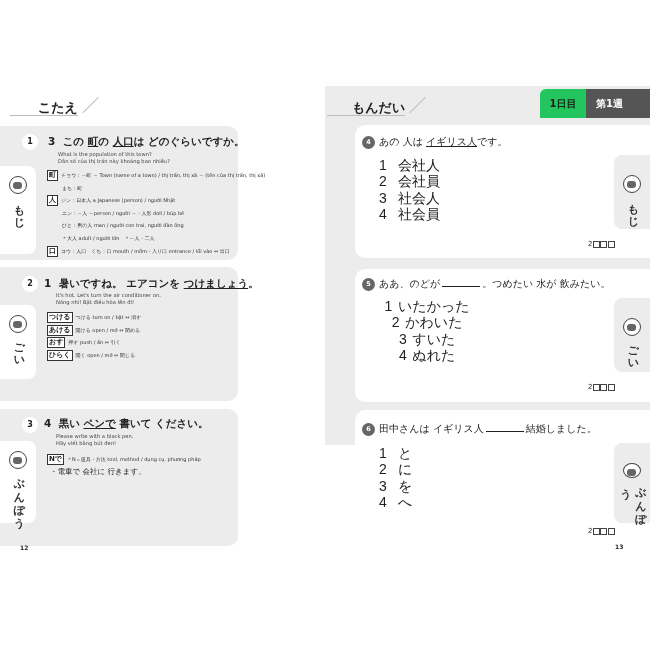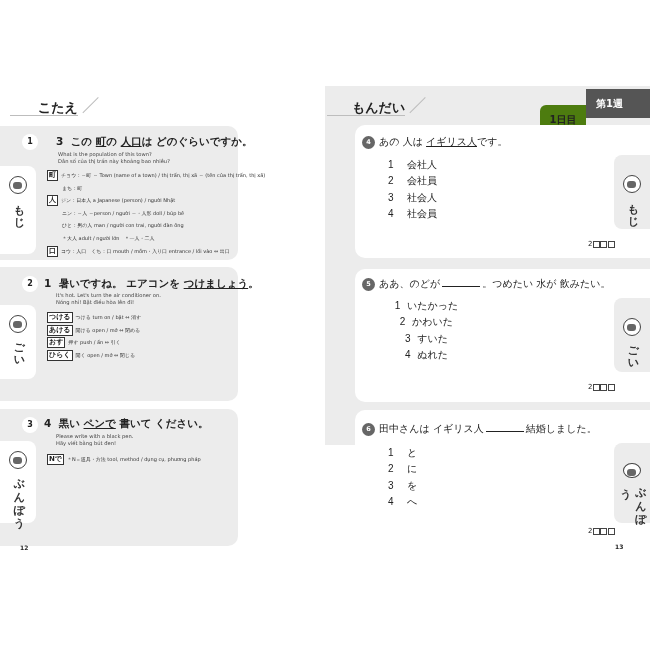--- a/index.html
+++ b/index.html
@@ -29,51 +29,51 @@
   .sent { position: absolute; font-size: 10.5px; font-weight: bold; color: #222; white-space: nowrap; }
   .sent .u { text-decoration: underline; }
   .tr { position: absolute; font-size: 5.2px; color: #444; white-space: nowrap; line-height: 7.5px; }
   .vocab { position: absolute; font-size: 7.5px; color: #222; white-space: nowrap; line-height: 11.6px; }
   .vocab .g { font-size: 5px; color: #333; }
   .boxk { display: inline-block; border: 1px solid #333; font-size: 7px; padding: 0 1px; line-height: 9px; font-weight: bold; background: #fff; margin-right: 3px; }
 
   .pgnum { position: absolute; font-size: 6px; font-weight: bold; color: #222; }
 
   
-  .tab-day { position: absolute; left: 215px; top: 89px; width: 46px; height: 29px; background: #4d7c0f; border-radius: 6px 0 0 0; font-weight: bold; font-size: 10px; text-align: center; line-height: 29px; color: #222; margin-top: 16px; }
+  .tab-day { position: absolute; left: 215px; top: 89px; width: 46px; height: 29px; background: #22c55e; border-radius: 6px 0 0 0; font-weight: bold; font-size: 10px; text-align: center; line-height: 29px; color: #222; }
   .tab-week { position: absolute; left: 261px; top: 89px; width: 64px; height: 29px; background: #555555; font-weight: bold; font-size: 10px; color: #fff; line-height: 29px; padding-left: 10px; }
 
   
   .rcard { position: absolute; left: 30px; width: 295px; background: #ffffff; border-radius: 10px 0 0 10px; }
   .qbadge { position: absolute; width: 13px; height: 13px; border-radius: 50%; background: #666; color: #fff; font-size: 6.5px; text-align: center; line-height: 13px; font-weight: bold; }
   .qtext { position: absolute; font-family: "DejaVu Serif", "Liberation Serif", serif; font-size: 10px; color: #222; white-space: nowrap; }
   .qtext .u { text-decoration: underline; }
   .qtext .blank { display: inline-block; width: 38px; border-bottom: 1px solid #222; margin: 0 2px; height: 9px; vertical-align: baseline; }
-  .opts { position: absolute; left: 33px; font-size: 10px; line-height: 16.3px; white-space: nowrap; }
+  .opts { position: absolute; left: 24px; font-size: 14px; line-height: 16.3px; white-space: nowrap; }
   .opts .n { display: inline-block; width: 19px; font-family: "Liberation Sans", sans-serif; }
   .opts .t { font-family: "DejaVu Serif", "Liberation Serif", serif; }
   .score { position: absolute; font-size: 7px; color: #222; white-space: nowrap; }
   .score .bx { display: inline-block; width: 7px; height: 7px; border: 1px solid #444; margin-left: 0.5px; vertical-align: middle; }
   .side-tab-r { position: absolute; right: 0; width: 36px; background: #ececec; border-radius: 8px 0 0 8px; display: flex; flex-direction: column; align-items: center; padding-top: 20px; }
 </style>
 </head>
 <body>
 
 <div class="page page-left">
   <div class="hdr-label" style="left:38px; top:99px;">こたえ</div>
   <div class="hdr-underline" style="left:10px; top:115px; width:68px;"></div>
   <div class="hdr-slash" style="left:98px; top:97px; height:22px; transform: rotate(45deg);"></div>
 
   <div class="lcard" style="top:126px; height:134px;">
     <div class="qnum-pill" style="top:8px;">1</div>
     <div class="side-tab-l" style="top:40px; height:88px;">
       <div class="mascot"></div>
       <div class="vtext">もじ</div>
     </div>
-    <div class="sent" style="left:56px; top:9px;">
+    <div class="sent" style="left:48px; top:9px;">
       <span>3</span>&nbsp;
       <span>この </span><span class="u">町</span><span>の </span><span class="u">人口</span><span>は どのぐらいですか。</span>
     </div>
     <div class="tr" style="left:58px; top:25px;">What is the population of this town?</div>
     <div class="tr" style="left:58px; top:32px;">Dân số của thị trấn này khoảng bao nhiêu?</div>
     <div class="vocab" style="left:47px; top:43px;">
       <div><span class="boxk">町</span><span class="g">チョウ：～町 ～ Town (name of a town) / thị trấn, thị xã ～ (tên của thị trấn, thị xã)</span></div>
       <div style="padding-left:15px;"><span class="g">まち：町</span></div>
       <div><span class="boxk">人</span><span class="g">ジン：日本人 a Japanese (person) / người Nhật</span></div>
       <div style="padding-left:15px;"><span class="g">ニン：～人 ～person / người ～・人形 doll / búp bê</span></div>
@@ -110,20 +110,21 @@
       <div class="vtext">ぶんぽう</div>
     </div>
     <div class="sent" style="left:44px; top:8px;">
       <span>4</span>&nbsp;
       <span>黒い </span><span class="u">ペンで</span><span> 書いて ください。</span>
     </div>
     <div class="tr" style="left:56px; top:24px;">Please write with a black pen.</div>
     <div class="tr" style="left:56px; top:31px;">Hãy viết bằng bút đen!</div>
     <div class="vocab" style="left:47px; top:44px;">
       <div><span class="boxk">Nで</span><span class="g">＊N＝道具・方法 tool, method / dụng cụ, phương pháp</span></div>
+      <div style="padding-left:3px; font-size:7.5px;"><span>・電車で 会社に 行きます。</span></div>
     </div>
   </div>
 
   <div class="pgnum" style="left:20px; top:544px;">12</div>
 </div>
 
 <div class="page page-right">
   <div class="right-bg"></div>
   <div class="hdr-label" style="left:27px; top:99px;">もんだい</div>
   <div class="hdr-underline" style="left:2px; top:115px; width:78px;"></div>

